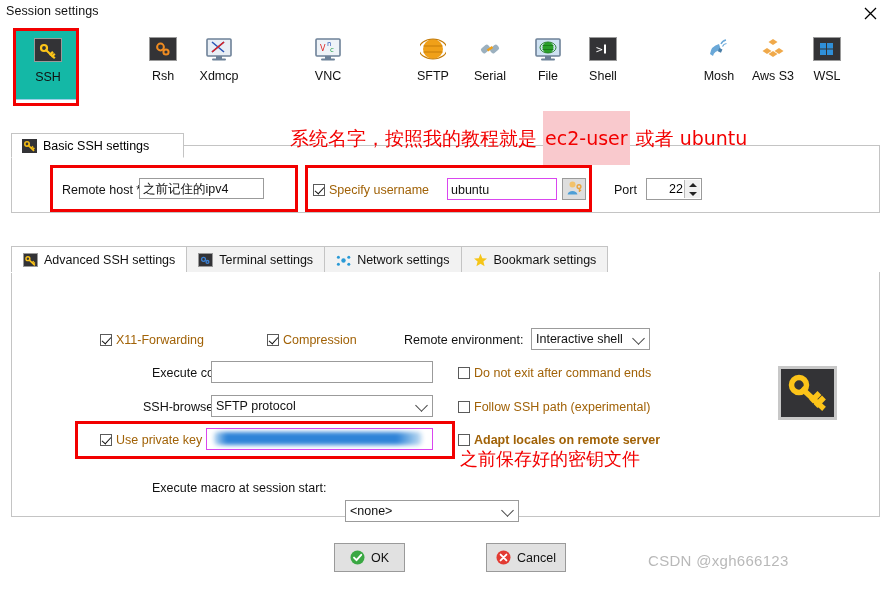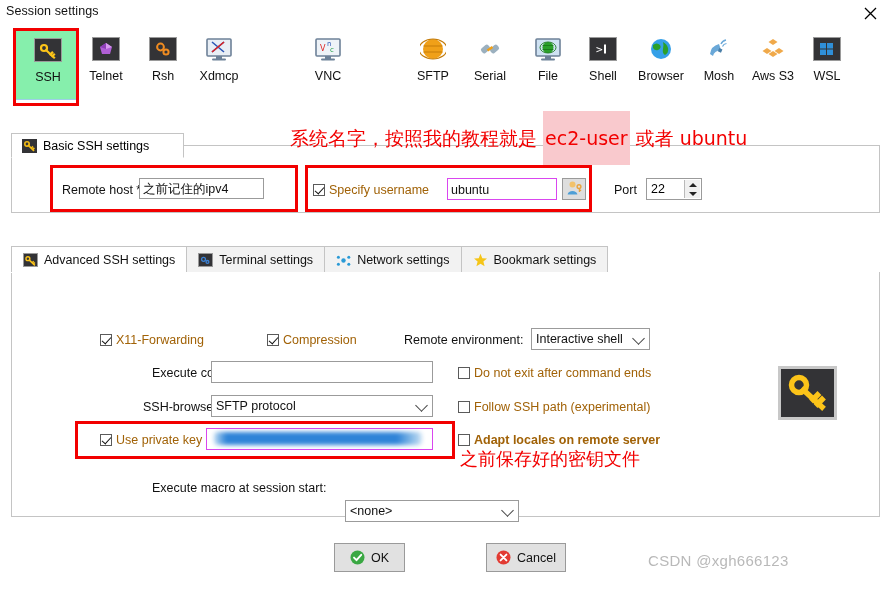--- a/index.html
+++ b/index.html
@@ -16,21 +16,21 @@
   #title-text{position:absolute;left:6px;top:4px;font-size:12.5px;color:#111;letter-spacing:.1px;}
   #close-btn{position:absolute;right:2px;top:0px;width:38px;height:26px;
      display:flex;align-items:center;justify-content:center;cursor:pointer;}
   #close-btn svg{display:block;}
 
   
   #proto-bar{position:absolute;left:0;top:28px;width:891px;height:78px;}
   .proto{position:absolute;top:0;width:62px;height:72px;
      display:flex;flex-direction:column;align-items:center;justify-content:flex-start;
      padding-top:8px;box-sizing:border-box;cursor:pointer;}
-  .proto.sel{background:#86efac;border:1px solid #9ccfe8;}
+  .proto.sel{background:#14b8a6;border:1px solid #9ccfe8;}
   .proto .ico{width:30px;height:26px;display:flex;align-items:center;justify-content:center;}
   .proto .lbl{margin-top:7px;font-size:12.5px;color:#111;white-space:nowrap;}
   .tile{width:28px;height:24px;background:#333336;border:1px solid #9a9a9a;
         display:flex;align-items:center;justify-content:center;box-sizing:border-box;}
 
   
   .groupbox{position:absolute;border:1px solid #c4c4c4;background:#fff;box-sizing:border-box;}
   .grouptab{position:absolute;background:#fff;border:1px solid #c4c4c4;border-bottom:1px solid #fff;
      height:25px;display:flex;align-items:center;padding:0 10px;box-sizing:border-box;font-size:12.5px;}
   .grouptab .gi{width:15px;height:14px;margin-right:6px;display:flex;align-items:center;justify-content:center;}
@@ -44,21 +44,21 @@
   .cbox{width:12px;height:12px;border:1px solid #5a5a5a;background:#fff;box-sizing:border-box;
      margin-right:4px;position:relative;flex:none;}
   .cbox.on:after{content:"";position:absolute;left:3px;top:0px;width:4px;height:8px;
      border:solid #111;border-width:0 1.6px 1.6px 0;transform:rotate(42deg);}
   .cbtxt{font-size:12.5px;color:#a16207;}
   .sel{position:absolute;border:1px solid #9b9b9b;background:#fff;box-sizing:border-box;
      font-size:12.5px;color:#111;display:flex;align-items:center;padding-left:4px;cursor:pointer;}
   .sel .arrow{position:absolute;right:6px;top:50%;width:8px;height:8px;margin-top:-5px;
      border:solid #444;border-width:0 1.4px 1.4px 0;transform:rotate(45deg);}
   .spin{position:absolute;border:1px solid #9b9b9b;background:#fff;box-sizing:border-box;
-     font-size:12.5px;display:flex;align-items:center;padding-left:4px;}
+     font-size:12.5px;display:flex;align-items:center;padding-left:4px;justify-content:center;}
   .spinbtns{position:absolute;right:1px;top:1px;bottom:1px;width:15px;
      display:flex;flex-direction:column;background:#f0f0f0;border-left:1px solid #b9b9b9;}
   .spinbtns div{flex:1;display:flex;align-items:center;justify-content:center;cursor:pointer;}
   .tri-u{width:0;height:0;border-left:4px solid transparent;border-right:4px solid transparent;border-bottom:4px solid #222;}
   .tri-d{width:0;height:0;border-left:4px solid transparent;border-right:4px solid transparent;border-top:4px solid #222;}
 
   
   #tabstrip{position:absolute;left:11px;top:246px;height:27px;display:flex;}
   .tab{height:27px;display:flex;align-items:center;padding:0 11px;box-sizing:border-box;
      font-size:12.5px;border:1px solid #c4c4c4;border-bottom:none;background:#f2f2f2;
@@ -102,32 +102,20 @@
       <span class="ico">
         <span class="tile">
           <svg width="20" height="18" viewBox="0 0 20 18">
             <circle cx="6" cy="7" r="3" fill="none" stroke="#fcc419" stroke-width="2.2"></circle>
             <path d="M8.2 9.2 L16 16.5 M12.4 13.4 L14.2 11.6 M14.3 15.3 L16 13.6" stroke="#fcc419" stroke-width="2.2" fill="none" stroke-linecap="square"></path>
           </svg>
         </span>
       </span>
       <span class="lbl" style="position:static">SSH</span>
     </div>
-    <div class="proto" style="left: 75px; width: 62px;">
-      <span class="ico">
-        <span class="tile">
-          <svg width="20" height="18" viewBox="0 0 20 18">
-            <path d="M10 3 L16 7 L14 14 L6 14 L4 7 Z" fill="#b05fd6"></path>
-            <path d="M10 3 L16 7 L10 9 Z" fill="#d89af0"></path>
-            <path d="M10 3 L4 7 L10 9 Z" fill="#8e3fb8"></path>
-          </svg>
-        </span>
-      </span>
-      <span class="lbl" style="position:static">Telnet</span>
-    </div>
     <div class="proto" style="left: 137px; width: 52px;">
       <span class="ico">
         <span class="tile">
           <svg width="20" height="18" viewBox="0 0 20 18">
             <circle cx="7.5" cy="7" r="3.4" fill="none" stroke="#f08c21" stroke-width="2"></circle>
             <circle cx="13" cy="12" r="2.6" fill="none" stroke="#f08c21" stroke-width="2"></circle>
           </svg>
         </span>
       </span>
       <span class="lbl" style="position:static">Rsh</span>
@@ -193,30 +181,20 @@
     <div class="proto" style="left: 575px; width: 56px;">
       <span class="ico">
         <span class="tile">
           <svg width="20" height="18" viewBox="0 0 20 18">
             <text x="3" y="13" font-size="11" font-family="DejaVu Sans Mono" fill="#ffffff">&gt;</text>
             <rect x="11" y="4.5" width="2" height="9" fill="#ffffff"></rect>
           </svg>
         </span>
       </span>
       <span class="lbl" style="position:static">Shell</span>
-    </div>
-    <div class="proto" style="left: 628px; width: 66px;">
-      <span class="ico">
-        <svg width="26" height="24" viewBox="0 0 24 24">
-          <circle cx="12" cy="12" r="10" fill="#35a0e8"></circle>
-          <path d="M4 8 Q8 5 11 8 Q13 11 9 13 Q6 14 4 11 Z" fill="#2aa02a"></path>
-          <path d="M14 5 Q18 7 19 11 Q20 16 16 18 Q13 16 14 12 Q15 8 14 5 Z" fill="#2aa02a"></path>
-        </svg>
-      </span>
-      <span class="lbl" style="position:static">Browser</span>
     </div>
     <div class="proto" style="left: 691px; width: 56px;">
       <span class="ico">
         <svg width="26" height="24" viewBox="0 0 24 24">
           <path d="M3 17 Q4 9 12 7 L14 13 Q7 14 6 19 Z" fill="#6aa8d8"></path>
           <rect x="11.5" y="11.5" width="3.5" height="3.5" transform="rotate(25 13 13)" fill="#4a7fa8"></rect>
           <path d="M14 7 A7 7 0 0 1 19 3" fill="none" stroke="#6aa8d8" stroke-width="1.4"></path>
           <path d="M15.5 9.5 A5 5 0 0 1 19.5 6.5" fill="none" stroke="#6aa8d8" stroke-width="1.2"></path>
         </svg>
       </span>

